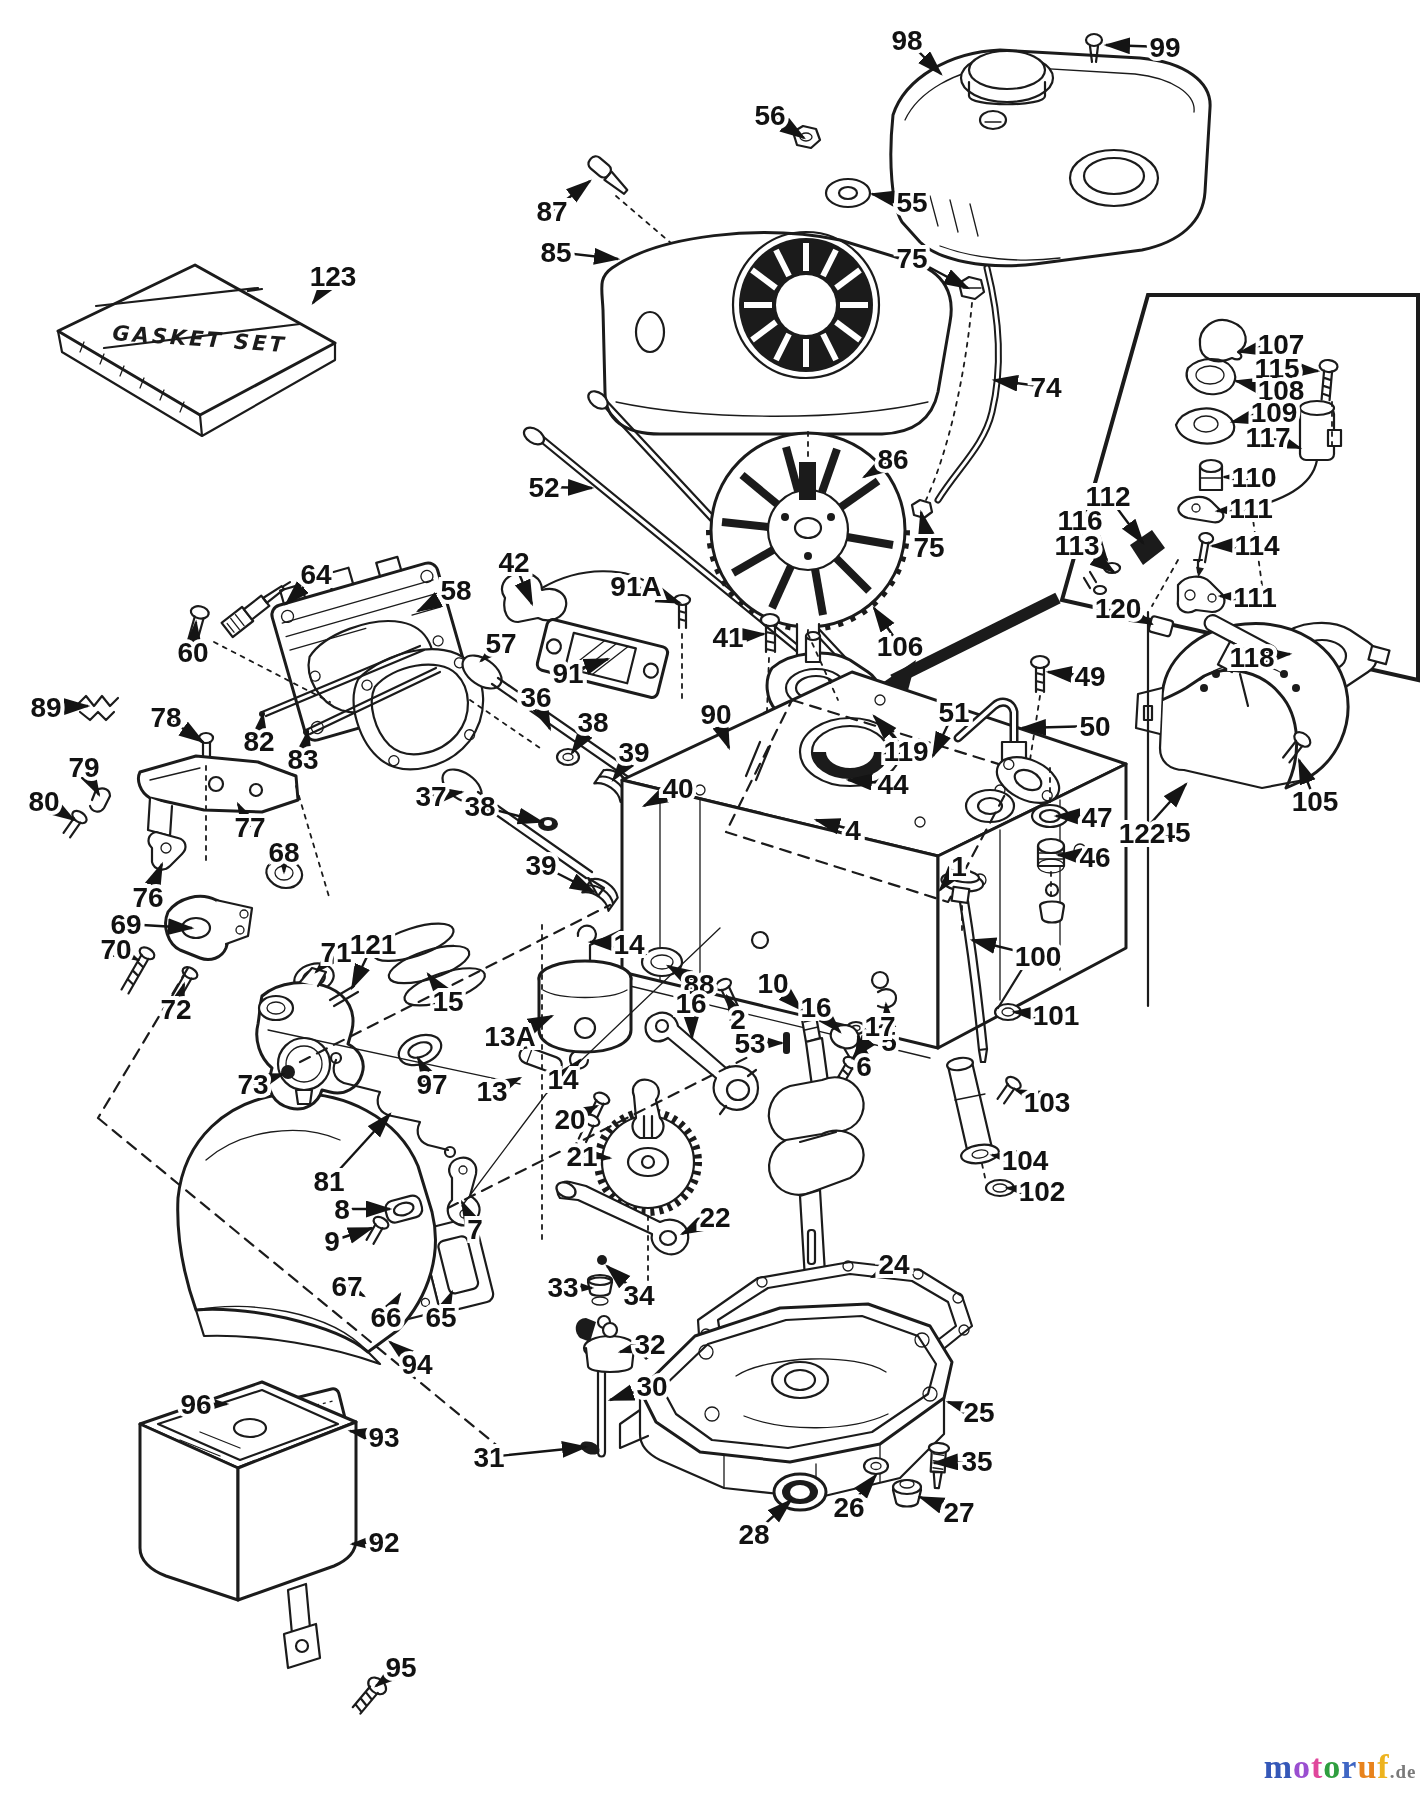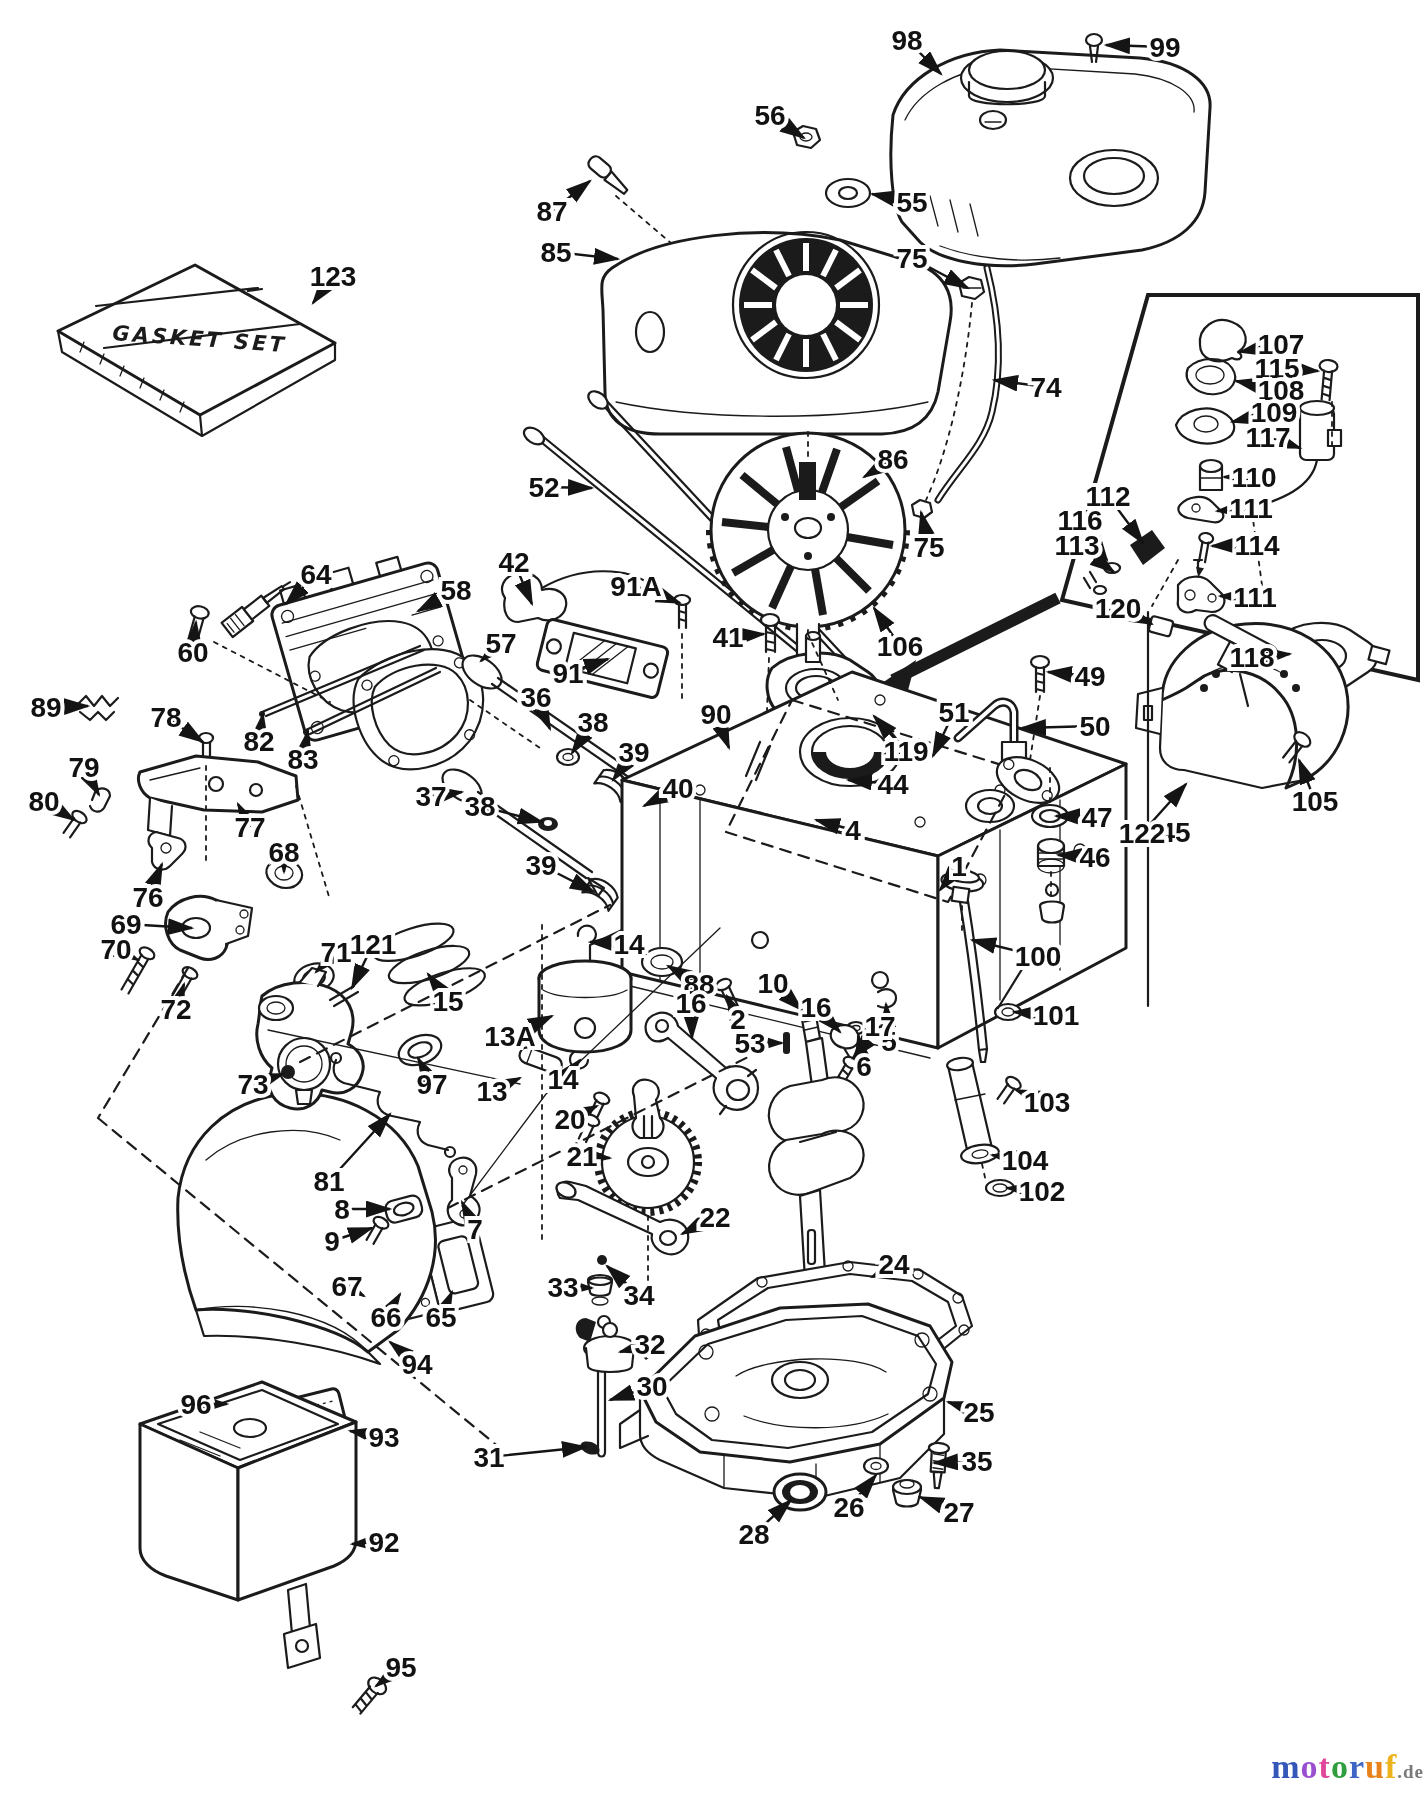--- a/index.html
+++ b/index.html
@@ -10,21 +10,21 @@
   .ln2{stroke-width:3;}
   .thin{stroke-width:1.3;}
   .dash{stroke-dasharray:11 8;}
   .dash2{stroke-dasharray:4 6;stroke-width:1.8;}
   .fillw{fill:#fff;}
   .dark{fill:#1b1b1b;stroke:none;}
   text.plbl{font:700 28px "Liberation Sans",sans-serif;fill:#121212;
             paint-order:stroke;stroke:#fff;stroke-width:8px;text-anchor:middle;}
   line.ldr{stroke:#141414;stroke-width:2.4;}
   text.gset{font:italic 700 21px "DejaVu Sans",sans-serif;fill:#1b1b1b;letter-spacing:3px;}
-  .watermark{position:absolute;left:1256px;top:1748px;width:168px;text-align:right;
+  .watermark{position:absolute;left:1256px;top:1748px;width:168px;text-align:center;
              font:700 34px "Liberation Serif",serif;letter-spacing:1px;white-space:nowrap;}
   .watermark .suffix{font-size:19px;font-weight:700;}
 </style>
 </head>
 <body>
 
 <div class="page">
 <svg width="1424" height="1800" viewBox="0 0 1424 1800">
   <defs>
     <marker id="arr" markerWidth="12" markerHeight="10" refX="10" refY="3.5" orient="auto">

